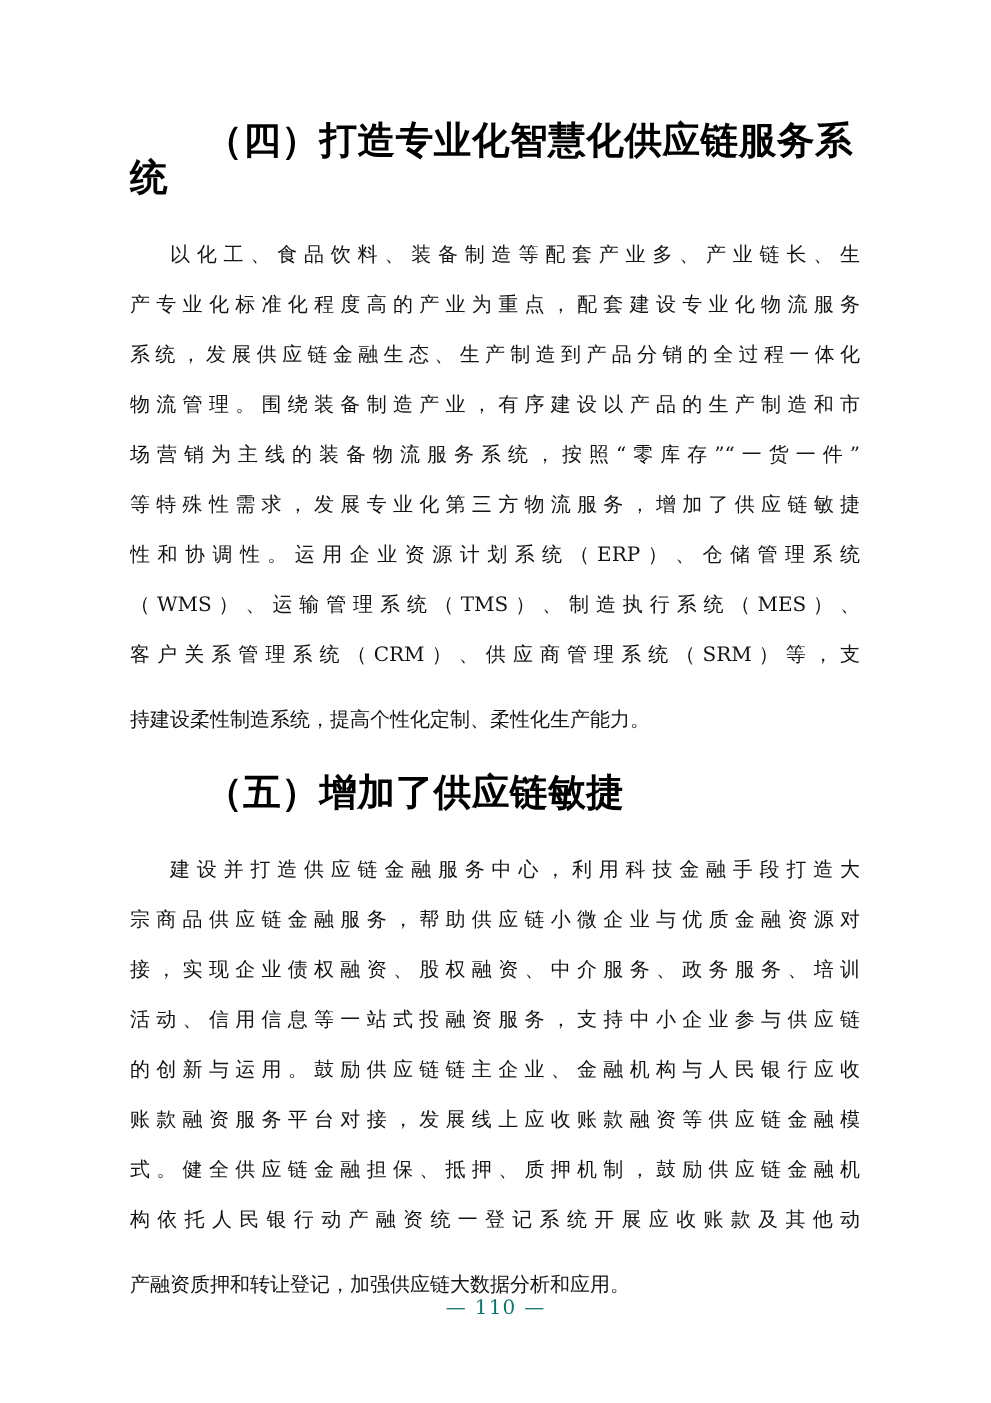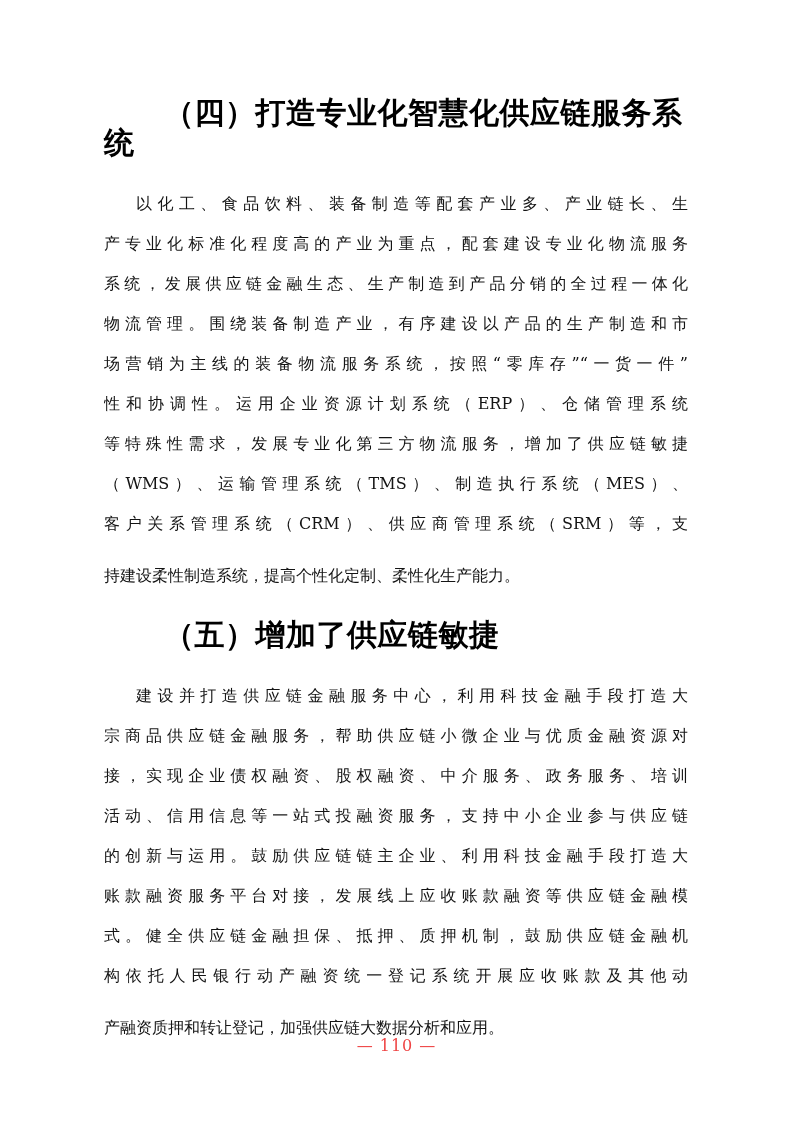--- a/index.html
+++ b/index.html
@@ -54,53 +54,53 @@
     margin-top: 12px;
   }
   .footer {
     position: absolute;
     left: 0;
     right: 0;
     top: 1036px;
     text-align: center;
     font-size: 16px;
     line-height: 20px;
-    color: #ef4444;
+    color: #0f766e;
     letter-spacing: 1px;
   }
 </style>
 </head>
 <body>
 
 <div class="page">
   <div class="content">
 
     <h2 class="section-heading">（四）打造专业化智慧化供应链服务系统</h2>
 
     <div class="para">
       <div class="line indent">以化工、食品饮料、装备制造等配套产业多、产业链长、生</div>
       <div class="line">产专业化标准化程度高的产业为重点，配套建设专业化物流服务</div>
       <div class="line">系统，发展供应链金融生态、生产制造到产品分销的全过程一体化</div>
       <div class="line">物流管理。围绕装备制造产业，有序建设以产品的生产制造和市</div>
       <div class="line">场营销为主线的装备物流服务系统，按照“零库存”“一货一件”</div>
+      <div class="line">等特殊性需求，发展专业化第三方物流服务，增加了供应链敏捷</div>
       <div class="line">性和协调性。运用企业资源计划系统（ERP）、仓储管理系统</div>
-      <div class="line">等特殊性需求，发展专业化第三方物流服务，增加了供应链敏捷</div>
       <div class="line">（WMS）、运输管理系统（TMS）、制造执行系统（MES）、</div>
       <div class="line">客户关系管理系统（CRM）、供应商管理系统（SRM）等，支</div>
       <div class="line last">持建设柔性制造系统，提高个性化定制、柔性化生产能力。</div>
     </div>
 
     <h2 class="section-heading second">（五）增加了供应链敏捷</h2>
 
     <div class="para">
       <div class="line indent">建设并打造供应链金融服务中心，利用科技金融手段打造大</div>
       <div class="line">宗商品供应链金融服务，帮助供应链小微企业与优质金融资源对</div>
       <div class="line">接，实现企业债权融资、股权融资、中介服务、政务服务、培训</div>
       <div class="line">活动、信用信息等一站式投融资服务，支持中小企业参与供应链</div>
-      <div class="line">的创新与运用。鼓励供应链链主企业、利用科技金融手段打造大</div>
+      <div class="line">的创新与运用。鼓励供应链链主企业、金融机构与人民银行应收</div>
       <div class="line">账款融资服务平台对接，发展线上应收账款融资等供应链金融模</div>
       <div class="line">式。健全供应链金融担保、抵押、质押机制，鼓励供应链金融机</div>
       <div class="line">构依托人民银行动产融资统一登记系统开展应收账款及其他动</div>
       <div class="line last">产融资质押和转让登记，加强供应链大数据分析和应用。</div>
     </div>
 
   </div>
 
   <div class="footer">— 110 —</div>
 </div>

